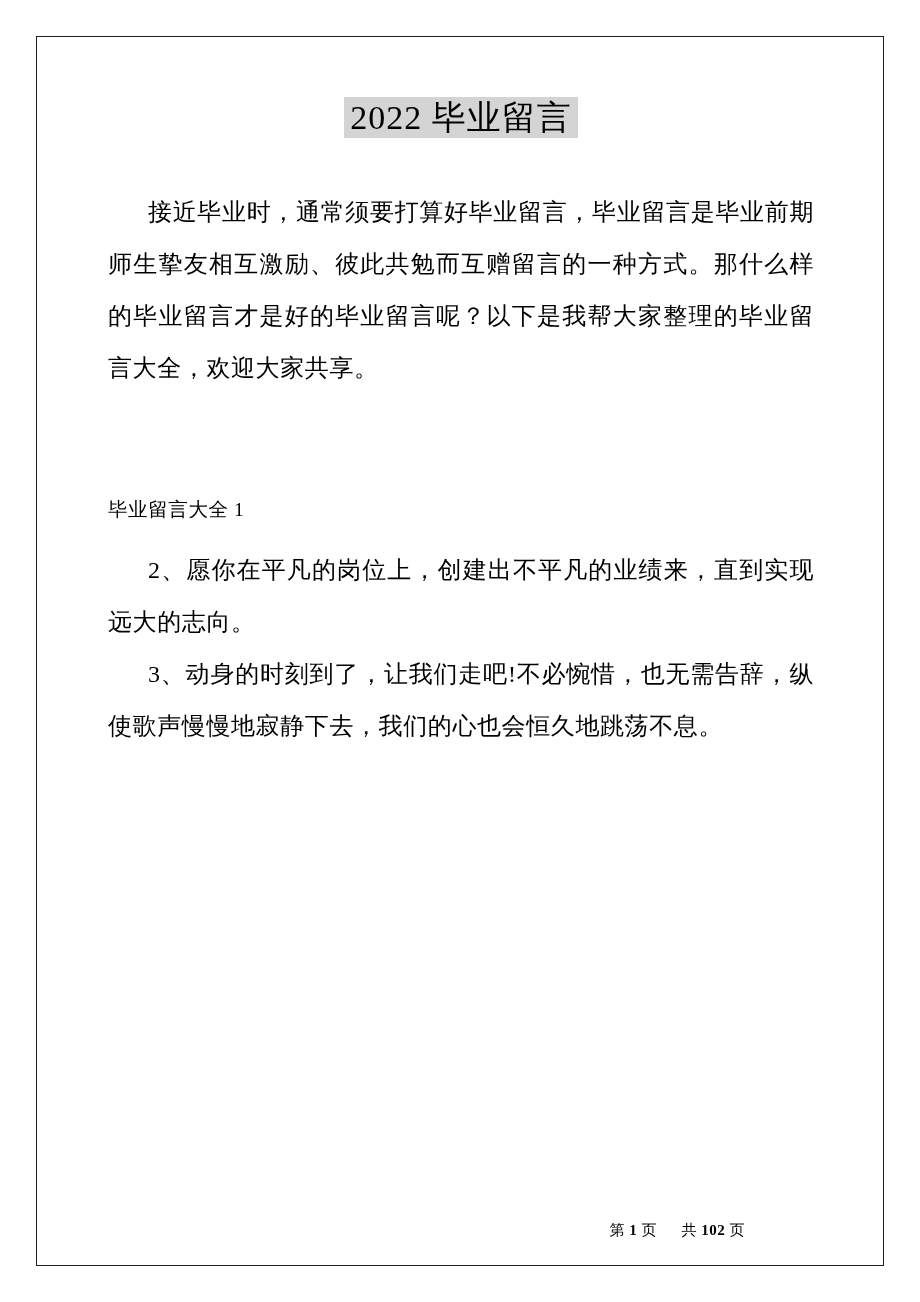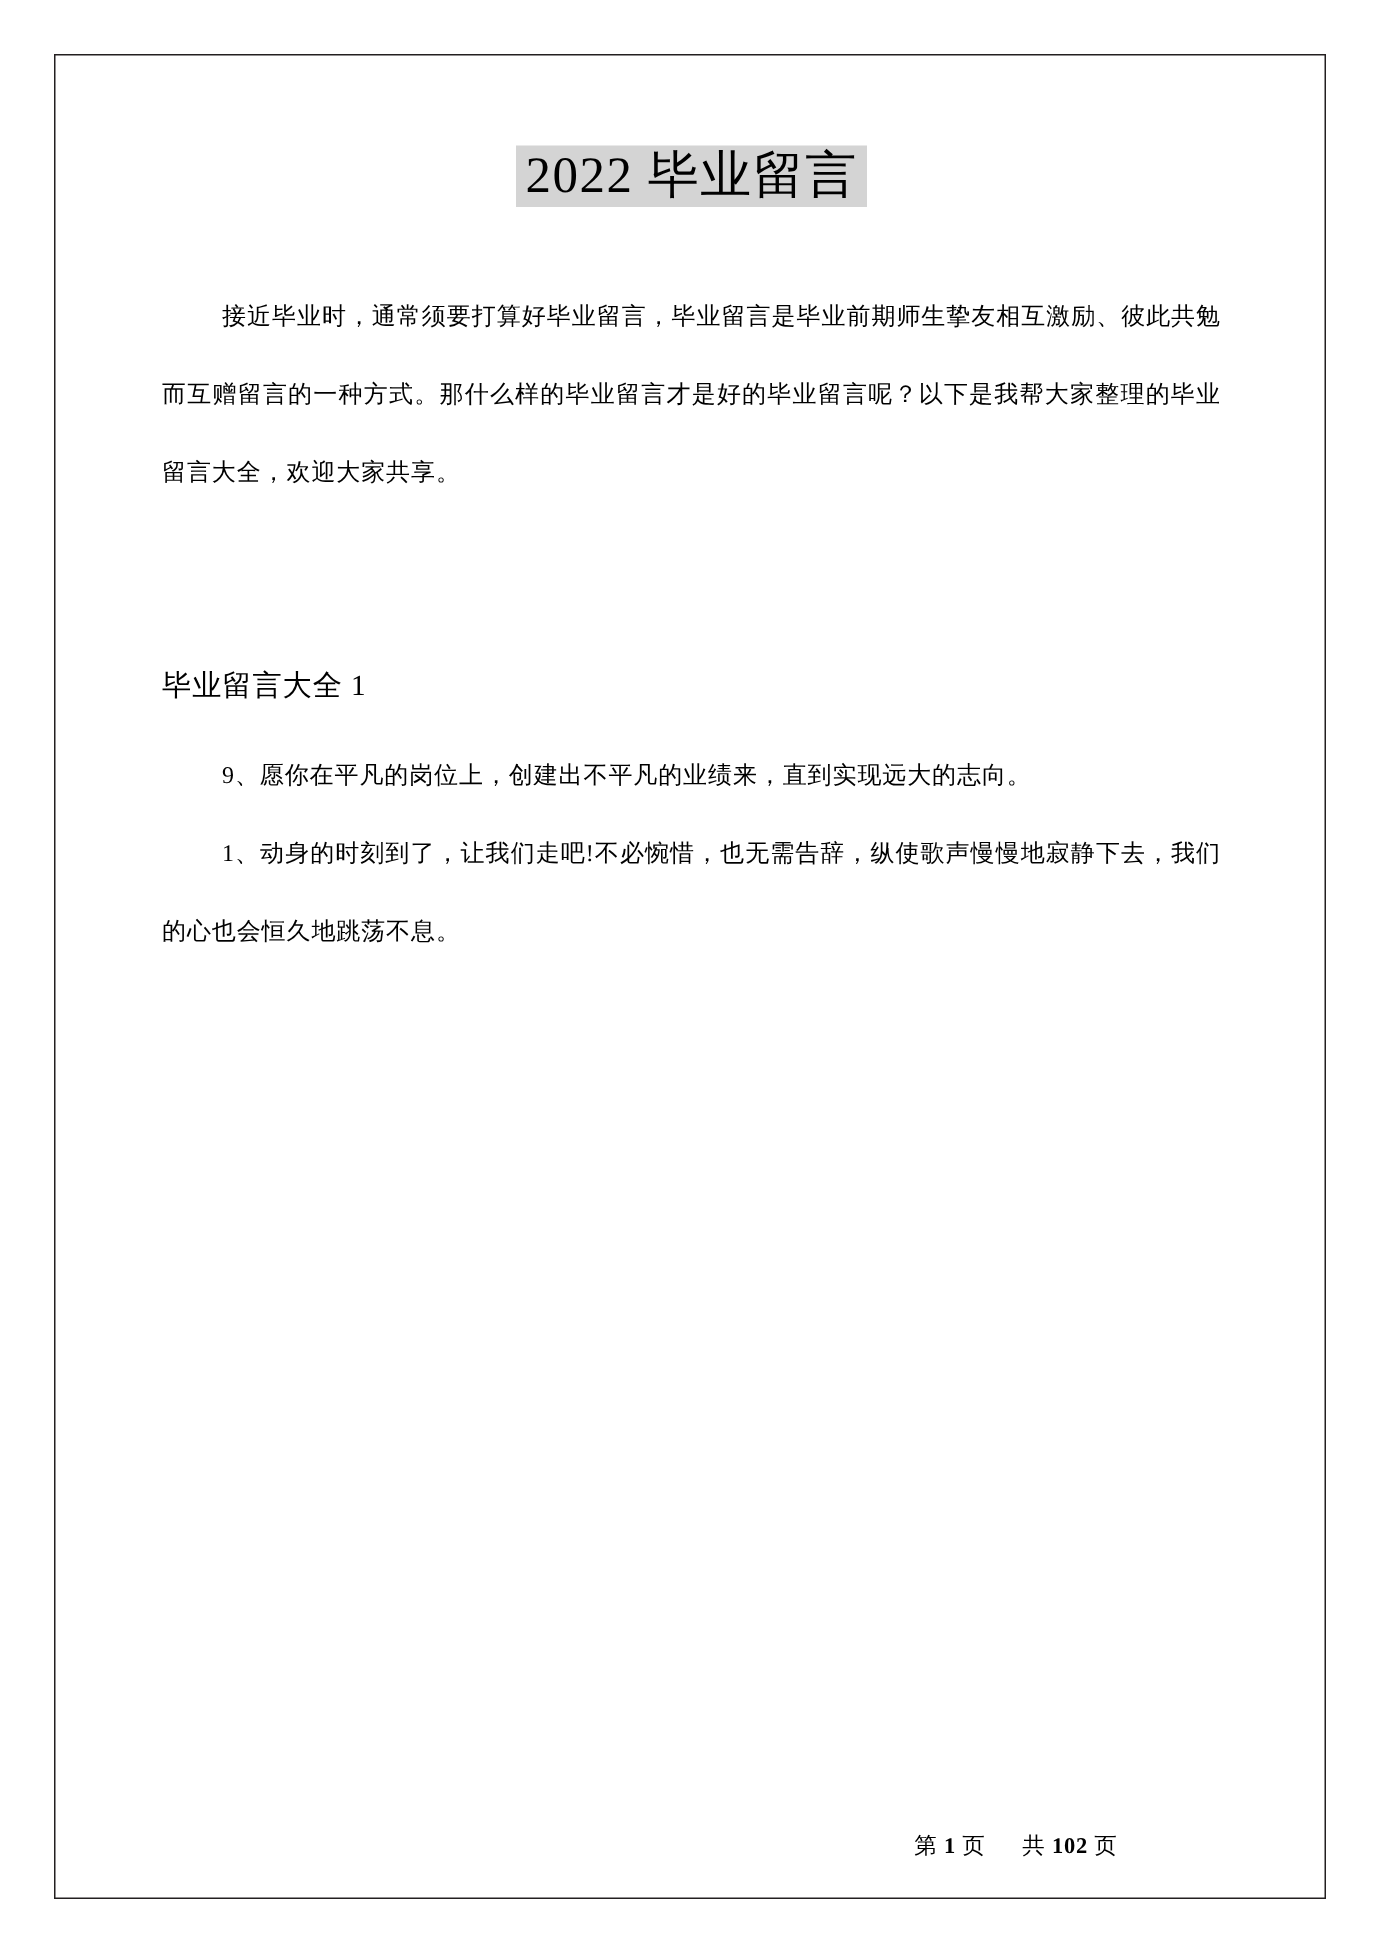--- a/index.html
+++ b/index.html
@@ -41,21 +41,21 @@
     line-height: 44px;
     font-family: "Liberation Serif", "DejaVu Serif", serif;
     margin: 0 0 46px 0;
     letter-spacing: 1px;
   }
   .doc-title .hl {
     background: #d4d4d4;
     padding: 2px 6px;
   }
   p.body-line {
-    font-size: 16px;
+    font-size: 24px;
     line-height: 52px;
     margin: 0;
     text-align: justify;
     letter-spacing: 0.6px;
     font-family: "Liberation Serif", "DejaVu Serif", serif;
   }
   p.heading-line {
     font-size: 19.5px;
     line-height: 40px;
     margin: 0 0 14px 0;
@@ -106,24 +106,24 @@
 
     <div class="para">
       <p class="body-line">接近毕业时，通常须要打算好毕业留言，毕业留言是毕业前期师生挚友相互激励、彼此共勉而互赠留言的一种方式。那什么样的毕业留言才是好的毕业留言呢？以下是我帮大家整理的毕业留言大全，欢迎大家共享。</p>
     </div>
 
     <div class="gap-big"></div>
 
     <p class="heading-line">毕业留言大全 1</p>
 
     <div class="para">
-      <p class="body-line">9、愿你在平凡的岗位上，创建出不平凡的业绩来，直到实现远大的志向。</p>
+      <p class="body-line">2、愿你在平凡的岗位上，创建出不平凡的业绩来，直到实现远大的志向。</p>
     </div>
     <div class="para">
-      <p class="body-line">1、动身的时刻到了，让我们走吧!不必惋惜，也无需告辞，纵使歌声慢慢地寂静下去，我们的心也会恒久地跳荡不息。</p>
+      <p class="body-line">3、动身的时刻到了，让我们走吧!不必惋惜，也无需告辞，纵使歌声慢慢地寂静下去，我们的心也会恒久地跳荡不息。</p>
     </div>
 
   </div>
 
   <div class="footer">
     <span>第</span>
     <span class="num">1</span>
     <span>页</span>
     <span class="sep"></span>
     <span>共</span>

